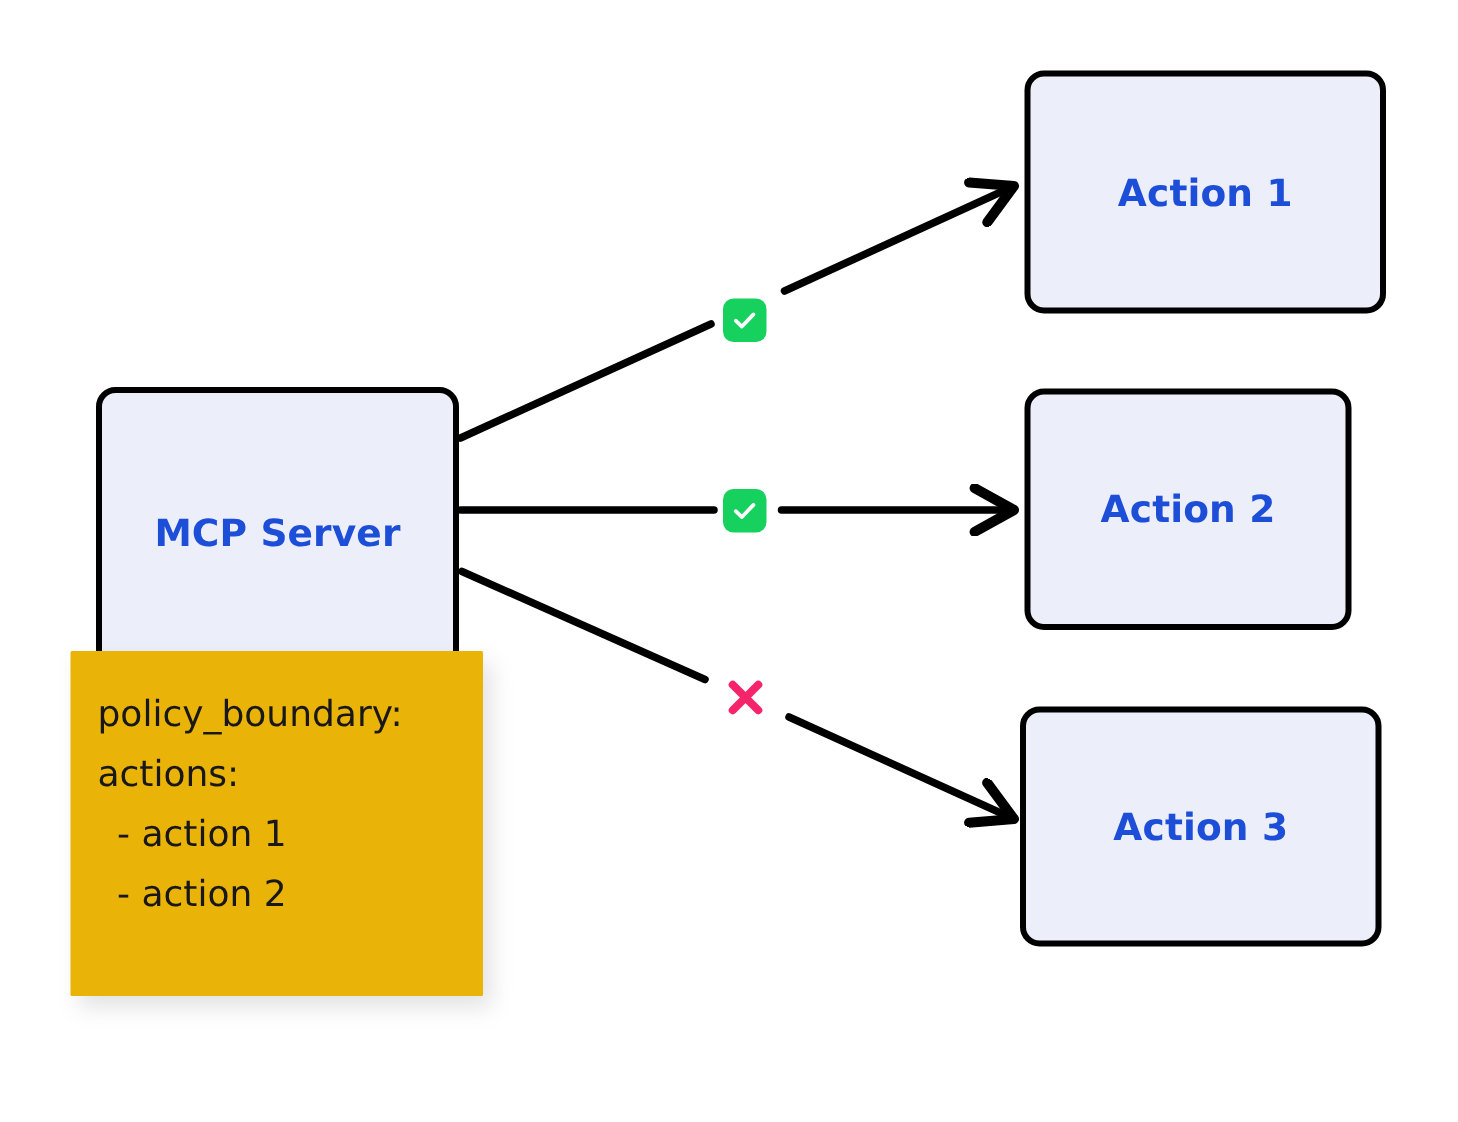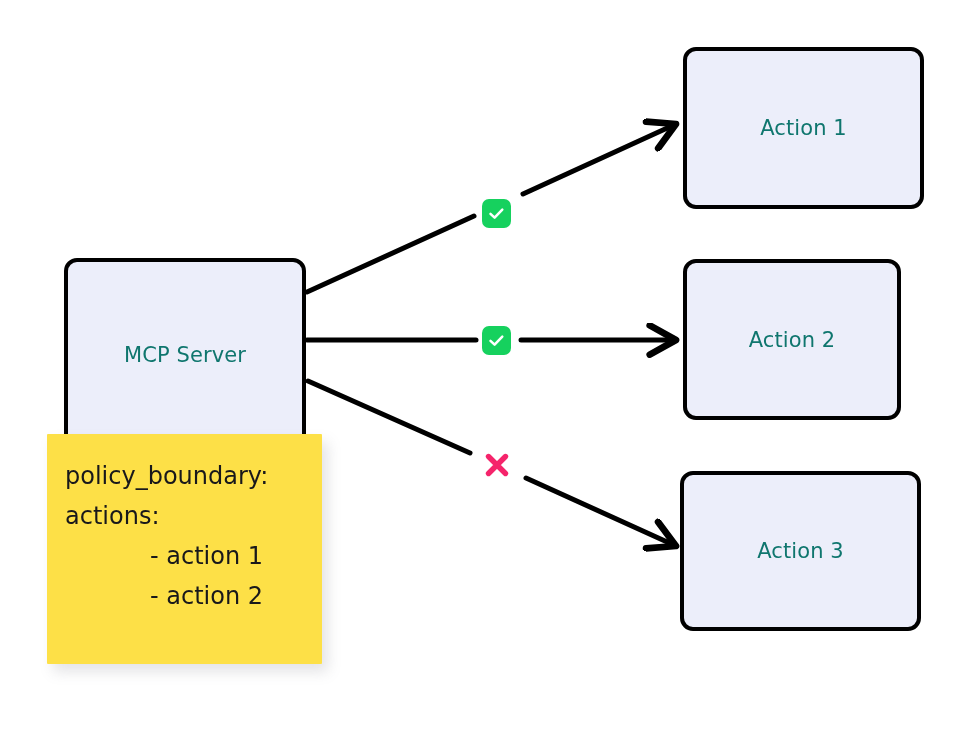--- a/index.html
+++ b/index.html
@@ -34,55 +34,56 @@
     position: absolute;
     box-sizing: border-box;
     background: #eceefa;
     border: 4px solid #000000;
     border-radius: 13px;
     display: flex;
     align-items: center;
     justify-content: center;
   }
   .node-label {
-    font-size: 21px;
-    color: #0f766e;
+    font-size: 25px;
+    color: #1d4ed8;
     letter-spacing: 0.1px;
     white-space: nowrap;
+    font-weight: bold;
   }
 
   #node-mcp     { left: 64px;  top: 258px; width: 242px; height: 194px; }
   #node-action1 { left: 683px; top: 47px;  width: 241px; height: 162px; }
   #node-action2 { left: 683px; top: 259px; width: 218px; height: 161px; }
   #node-action3 { left: 680px; top: 471px; width: 241px; height: 160px; }
 
   
   #policy-note {
     position: absolute;
     left: 47px;
     top: 434px;
     width: 275px;
     height: 230px;
-    background: #fde047;
+    background: #eab308;
     border: 0;
     border-radius: 1px;
     box-shadow: 6px 8px 14px rgba(120, 120, 130, 0.20);
     padding: 22px 0 0 0;
     box-sizing: border-box;
   }
   .note-line {
     font-size: 24px;
     color: #18181b;
     line-height: 40px;
     white-space: pre;
     padding-left: 18px;
   }
   .note-line.indent-0 { padding-left: 18px; }
   .note-line.indent-1 { }
-  .note-line.indent-2 { padding-left: 103px; }
+  .note-line.indent-2 { padding-left: 31px; }
 
   
   .badge {
     position: absolute;
     display: flex;
     align-items: center;
     justify-content: center;
   }
   .badge-allow {
     width: 29px;

